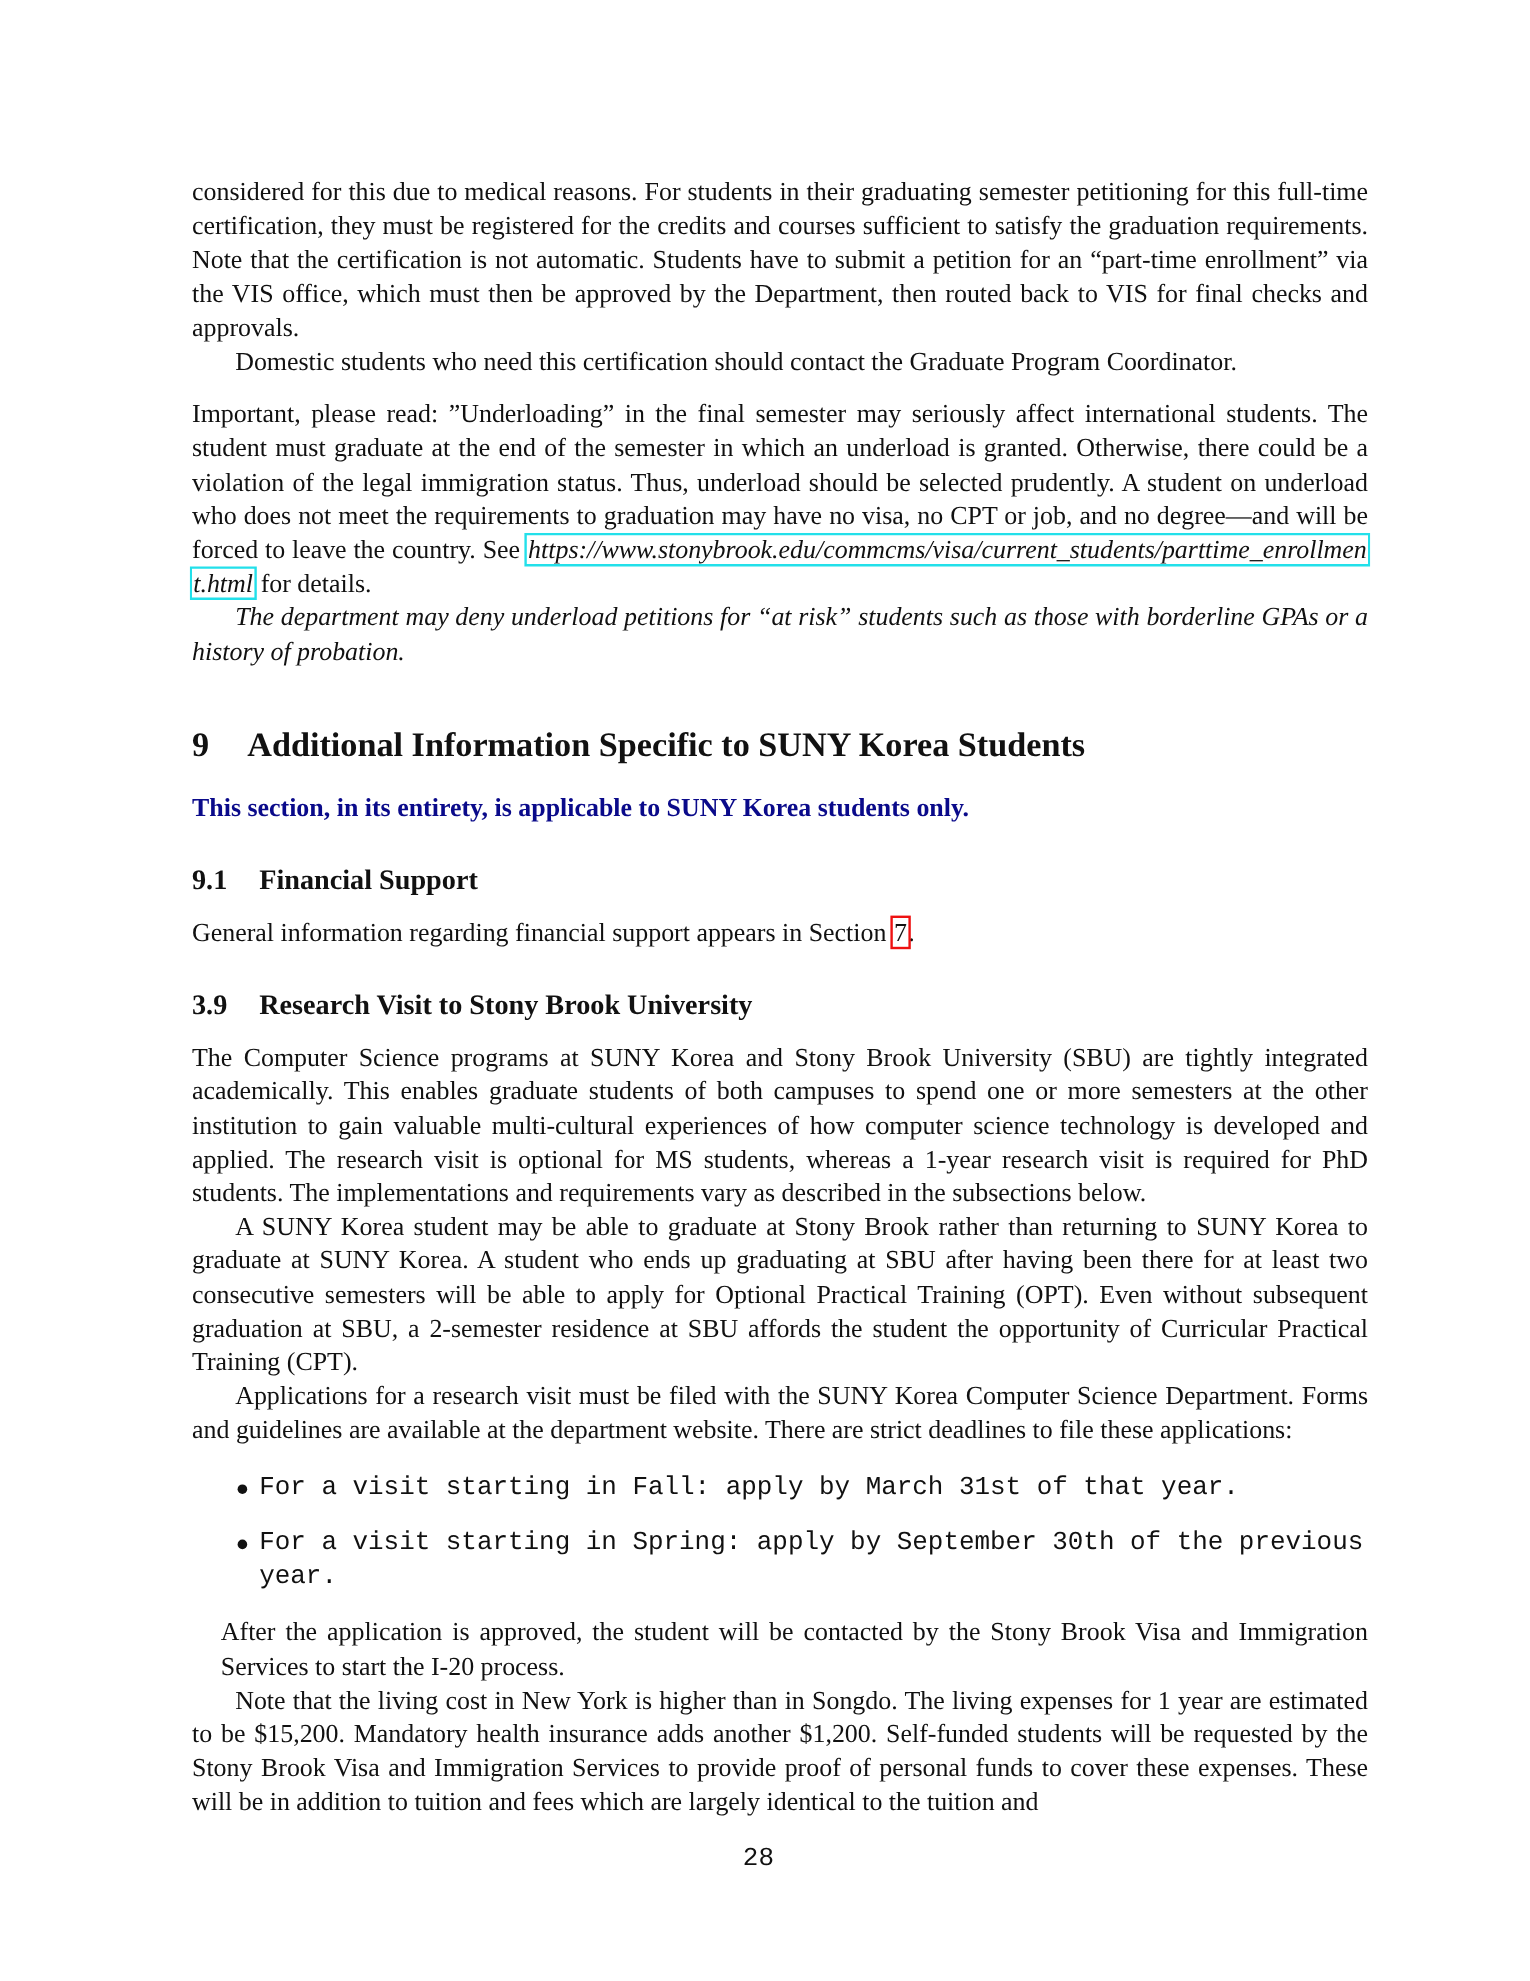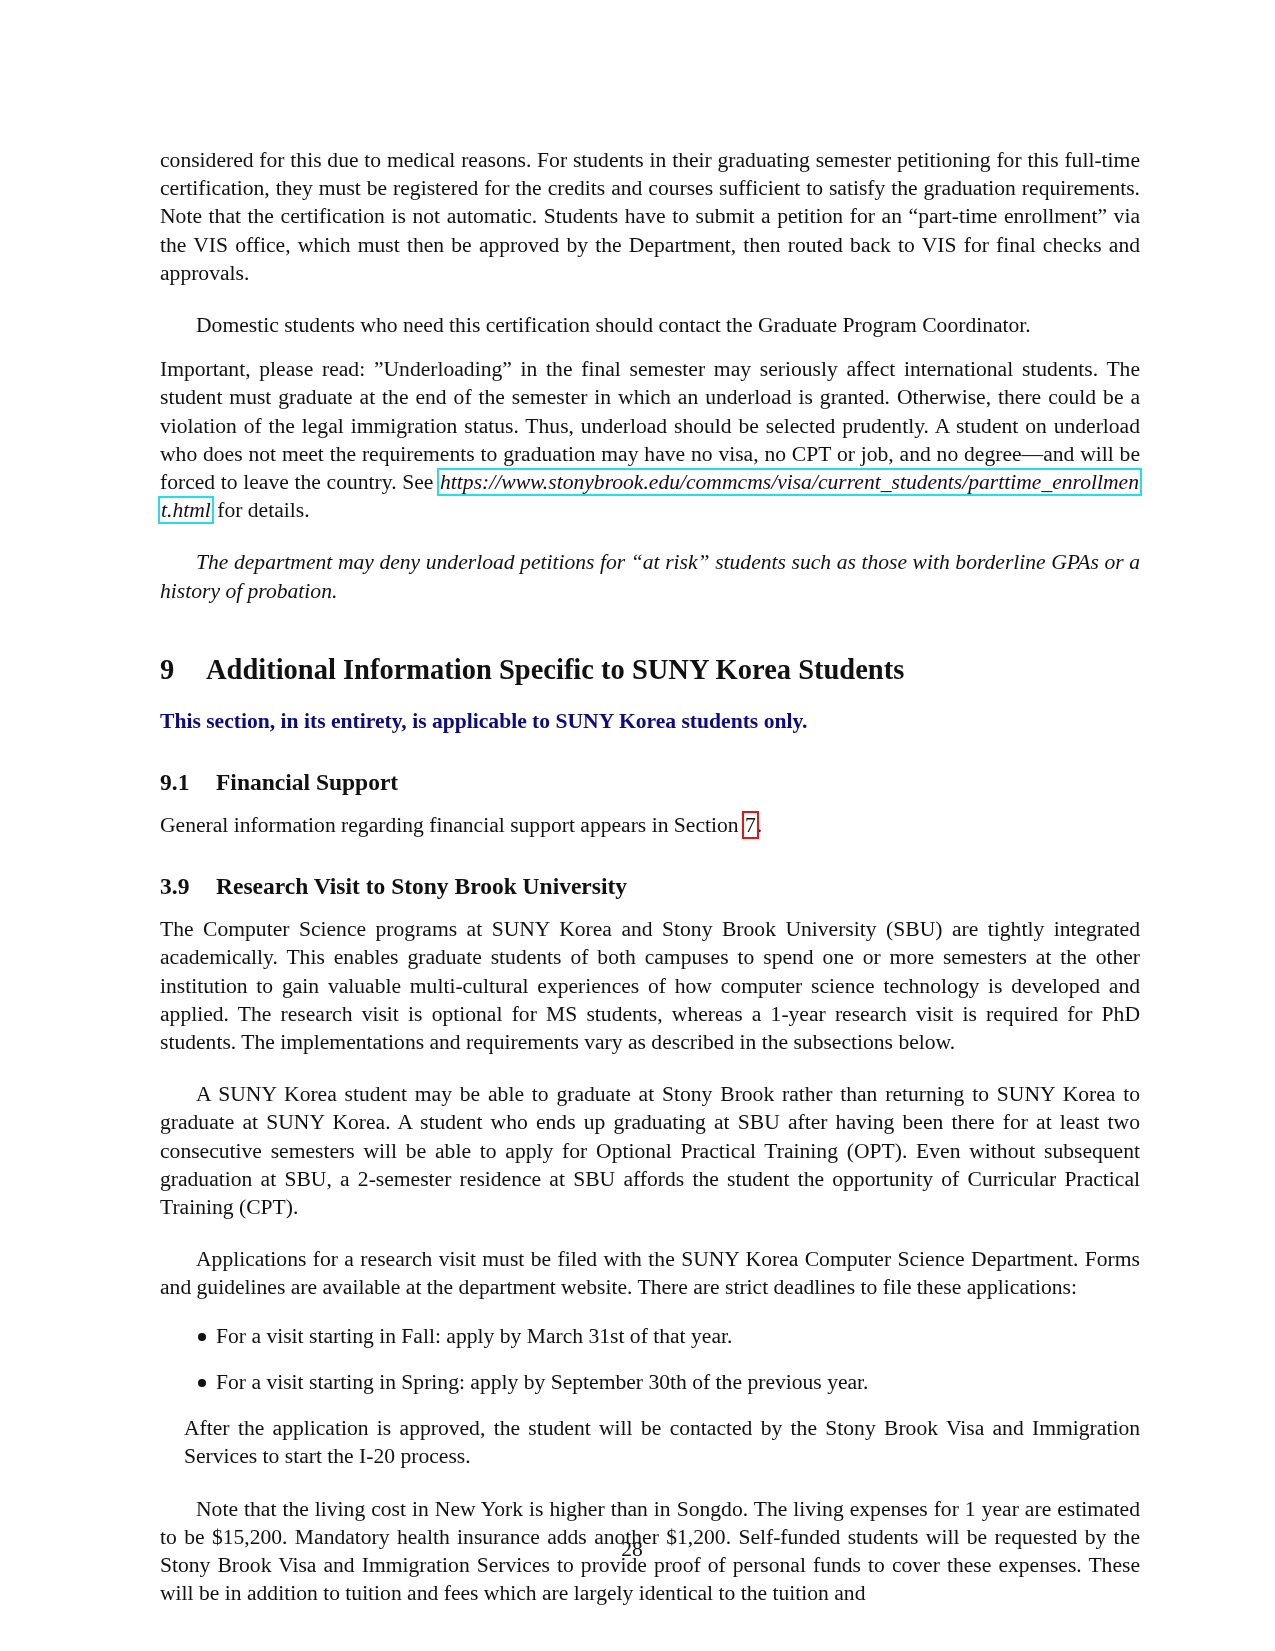--- a/index.html
+++ b/index.html
@@ -3,49 +3,49 @@
 <meta charset="utf-8">
 <style>
   html, body { margin: 0; padding: 0; background: #ffffff; }
   body { width: 1275px; height: 1651px; position: relative; overflow: hidden; }
   .page {
     position: absolute; left: 160px; top: 146px; width: 980px;
     font-family: "Liberation Serif", "DejaVu Serif", serif;
     font-size: 21.6px; line-height: 28.2px; color: #111111;
   }
   p { margin: 0; text-align: justify; }
-  .indent { text-indent: 36px; margin-top: 24px; }
+  .indent { text-indent: 36px; }
   .b { font-weight: normal; }
   .i { font-style: italic; }
   .gap-s { margin-top: 12px; }
   .link-url {
     font-style: italic; outline: 2px solid #22e0ea; outline-offset: 0px;
     box-decoration-break: clone; -webkit-box-decoration-break: clone;
     padding: 0 1px;
   }
   .ref-box { outline: 2px solid #ee1111; outline-offset: 0px; padding: 0 1px; }
   h2.sec {
     margin: 48px 0 0 0; font-size: 28.5px; line-height: 34px; font-weight: bold;
   }
   h2.sec .num { display: inline-block; width: 46px; }
   .notice { margin-top: 20px; color: #0a0a8a; font-weight: bold; }
   h3.sub {
     margin: 32px 0 0 0; font-size: 23.5px; line-height: 30px; font-weight: bold;
   }
   h3.sub .num { display: inline-block; width: 56px; }
   .after-h { margin-top: 14px; }
   ul.bul { list-style: none; margin: 20px 0 0 0; padding: 0; }
-  ul.bul li { position: relative; padding-left: 56px; margin-bottom: 18px; }
+  ul.bul li { position: relative; padding-left: 56px; margin-bottom: 18px; font-family: Liberation Mono, monospace; }
   ul.bul li .dot {
     position: absolute; left: 38px; top: 11px; width: 8px; height: 8px;
     background: #111111; border-radius: 50%;
   }
   .pageno {
     position: absolute; left: 0; width: 1264px; top: 1537px; text-align: center;
-    font-family: Liberation Serif, serif; font-size: 21.6px; color: #111111;
+    font-family: Liberation Mono, monospace; font-size: 21.6px; color: #111111;
   }
 </style>
 </head>
 <body>
 
 <div class="page">
 
   <p>considered for this due to medical reasons. For students in their graduating semester petitioning for this full-time certification, they must be registered for the credits and courses sufficient to satisfy the graduation requirements. Note that the certification is not automatic. Students have to submit a petition for an “part-time enrollment” via the VIS office, which must then be approved by the Department, then routed back to VIS for final checks and approvals.</p>
   <p class="indent">Domestic students who need this certification should contact the Graduate Program Coordinator.</p>
 

